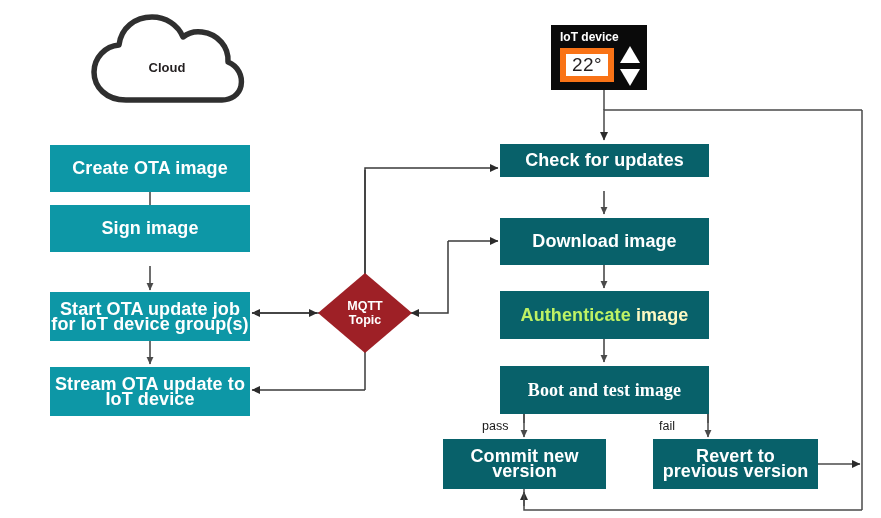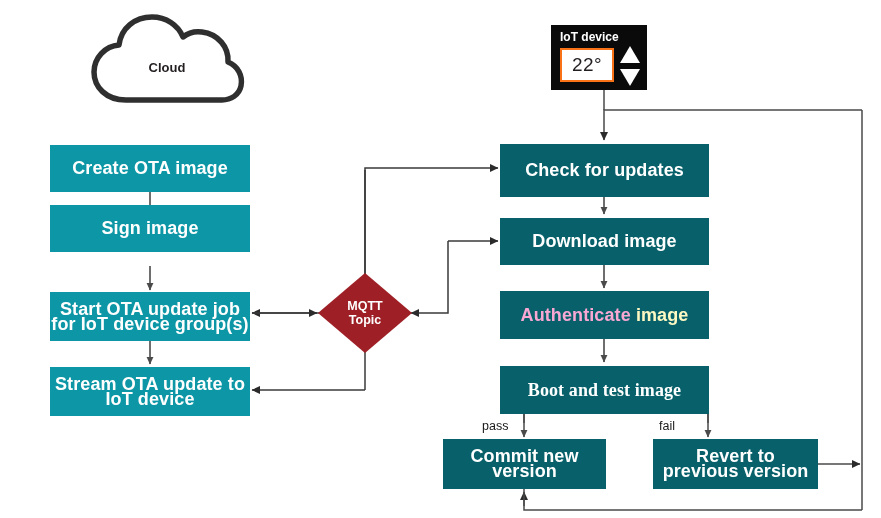--- a/index.html
+++ b/index.html
@@ -32,26 +32,26 @@
   .diamond .dtext{position:absolute;left:0;top:0;width:100%;height:100%;
        display:flex;flex-direction:column;align-items:center;
        justify-content:center;color:#ffffff;font-weight:bold;
        font-size:12.5px;line-height:14px;}
 
   
   .iot{position:absolute;background:#0a0a0a;box-sizing:border-box;}
   .iot .iot-title{position:absolute;left:9px;top:5px;color:#ffffff;
         font-weight:bold;font-size:12px;}
   .iot .iot-screen{position:absolute;left:9px;top:23px;width:54px;height:34px;
-        background:#ffffff;border:2px solid #f97316;box-sizing:border-box;
+        background:#ffffff;border:6px solid #f97316;box-sizing:border-box;
         display:flex;align-items:center;justify-content:center;
         color:#231f20;font-size:19px;letter-spacing:.5px;}
   .iot .iot-arrows{position:absolute;left:68px;top:20px;}
 
-  .authA{color:#f9a8d4;}
+  .authA{color:#bef264;}
   .authB{color:#fef9c3;}
 </style>
 </head>
 <body>
 
 <div id="stage">
 
   <svg id="wires" viewBox="0 0 881 518" xmlns="http://www.w3.org/2000/svg">
     <defs>
       <marker id="ah" markerWidth="9" markerHeight="9" refX="8.2" refY="4.5" orient="auto" markerUnits="userSpaceOnUse">
@@ -161,21 +161,21 @@
   <div class="diamond" style="left:317px;top:272px;width:96px;height:82px;">
     <svg class="dshape" width="96" height="82" viewBox="0 0 96 82" xmlns="http://www.w3.org/2000/svg">
       <polygon points="48,1 95,41 48,81 1,41" fill="#9e2026"></polygon>
     </svg>
     <div class="dtext">
       <span>MQTT</span>
       <span>Topic</span>
     </div>
   </div>
 
-  <div class="node teal-dark" style="left:500px;top:144px;width:209px;height:53px;">
+  <div class="node teal-dark" style="left:500px;top:144px;width:209px;height:33px;">
     <span>Check for updates</span>
   </div>
 
   <div class="node teal-dark" style="left:500px;top:218px;width:209px;height:47px;">
     <span>Download image</span>
   </div>
 
   <div class="node teal-dark" style="left:500px;top:291px;width:209px;height:48px;">
     <span>
       <span class="authA">Authenticate</span><span>&nbsp;</span><span class="authB">image</span>

